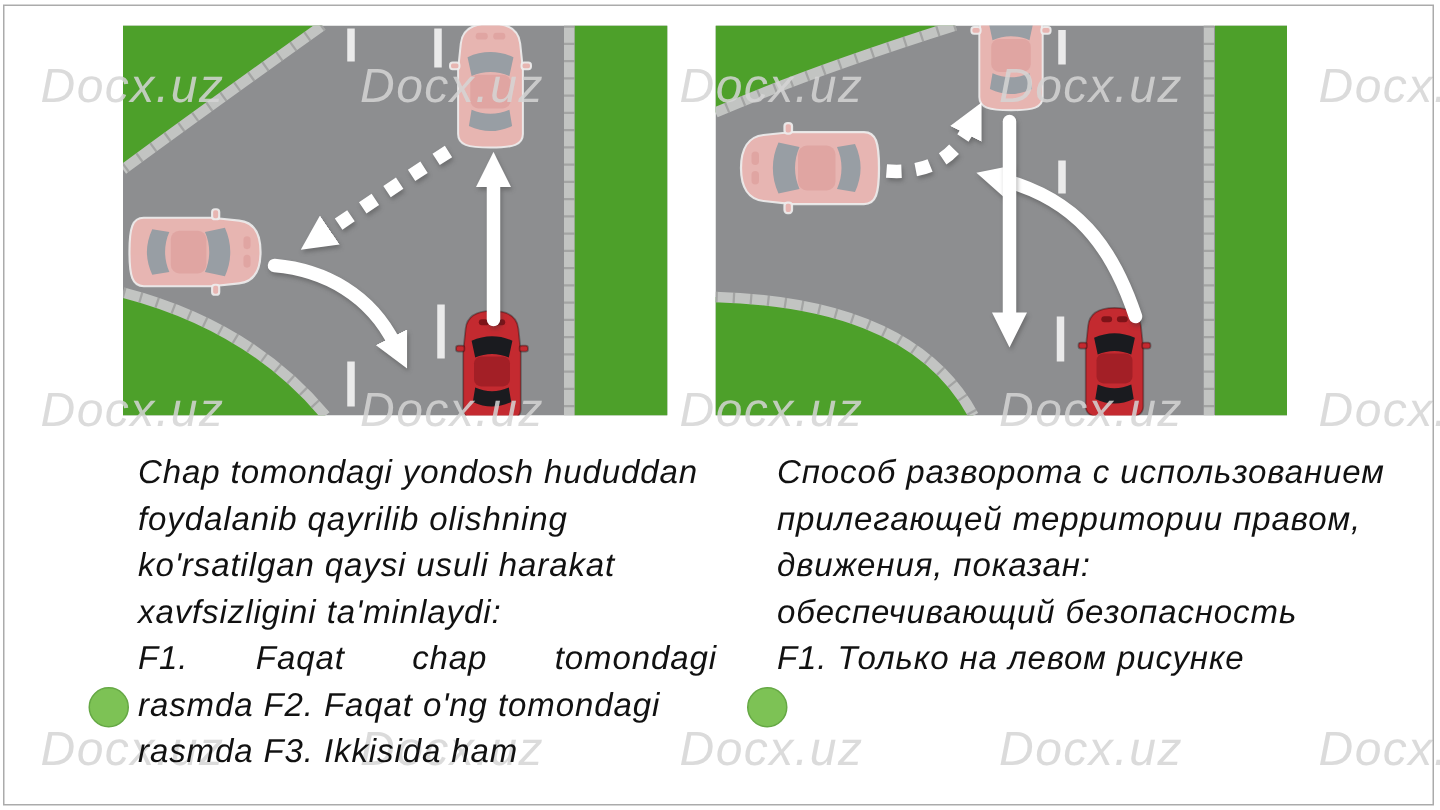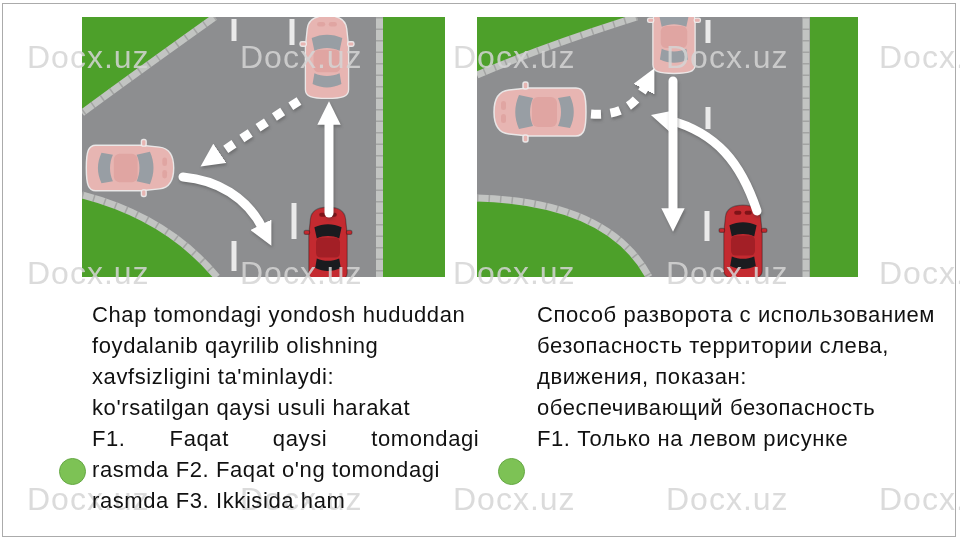--- a/index.html
+++ b/index.html
@@ -1,19 +1,20 @@
 <!DOCTYPE html>
 <html style="--page-bg: #ffffff; --border: #ababab; --text: #111111; --road: #8d8e90; --grass: #4da02a; --curb: #c2c4c2; --curb-tick: #8a8a8a; --lane-line: #f2f2f2; --arrow: #ffffff; --car-red: #c42a30; --car-red-roof: #a31f26; --car-red-glass: #1a1b1f; --ghost-body: #f7bcb8; --ghost-roof: #efaaa6; --ghost-glass: #9aa1a8; --marker-green: #7dc255; --marker-green-border: #65a844; --watermark: rgba(213,213,213,0.85);"><head>
 <meta charset="utf-8">
 <style>
   html,body{margin:0;padding:0;background:#fff;}
   #page{
     position:relative;width:960px;height:540px;overflow:hidden;
     background:var(--page-bg,#fff);
     font-family:"Liberation Sans",sans-serif;
+    font-style:italic;
   }
   .page-border{
     position:absolute;left:2px;top:3px;right:4px;bottom:3px;
     border:1px solid var(--border,#aaa);pointer-events:none;z-index:6;
   }
   
   .diagram{position:absolute;top:17px;z-index:1;}
   .diagram svg{display:block;}
   #diagram-left{left:82px;width:363px;height:260px;}
   #diagram-right{left:477px;width:381px;height:260px;}
@@ -35,21 +36,21 @@
                  --cg:var(--ghost-glass,#9aa1a8);--cd:var(--ghost-roof,#efaaa6);
                  --cs:rgba(255,255,255,.9);opacity:.85;}
   
   #watermark-layer{position:absolute;inset:0;z-index:2;pointer-events:none;}
   .wm{position:absolute;font-size:32px;line-height:34px;letter-spacing:1px;
       color:var(--watermark,rgba(213,213,213,.85));white-space:nowrap;}
   
   .qcol{position:absolute;top:299px;z-index:3;color:var(--text,#111);
         font-size:22px;line-height:31px;letter-spacing:.6px;}
   #q-uz{left:92px;width:386px;}
-  #q-ru{left:537px;width:408px;}
+  #q-ru{left:518px;width:408px;}
   .line{white-space:nowrap;height:31px;}
   .line.just{display:flex;justify-content:space-between;gap:44px;}
   
   .answer-marker{position:absolute;width:27px;height:27px;border-radius:50%;z-index:3;
       background:var(--marker-green,#7dc255);border:1px solid var(--marker-green-border,#65a844);
       box-sizing:border-box;cursor:pointer;}
   #marker-uz{left:59px;top:458px;}
   #marker-ru{left:498px;top:458px;}
 </style>
 </head>
@@ -142,35 +143,35 @@
       <span class="wm" style="top: 482px; left: 27px;">Docx.uz</span>
       <span class="wm" style="top: 482px; left: 240px;">Docx.uz</span>
       <span class="wm" style="top: 482px; left: 453px;">Docx.uz</span>
       <span class="wm" style="top: 482px; left: 666px;">Docx.uz</span>
       <span class="wm" style="top: 482px; left: 879px;">Docx.uz</span>
     </div>
 
   <div class="qcol" id="q-uz">
     <div class="line">Chap tomondagi yondosh hududdan</div>
     <div class="line">foydalanib qayrilib olishning</div>
+    <div class="line">ko'rsatilgan qaysi usuli harakat</div>
     <div class="line">xavfsizligini ta'minlaydi:</div>
-    <div class="line">ko'rsatilgan qaysi usuli harakat</div>
     <div class="line just">
       <span>F1.</span>
       <span>Faqat</span>
-      <span>qaysi</span>
+      <span>chap</span>
       <span>tomondagi</span>
     </div>
     <div class="line">rasmda F2. Faqat o'ng tomondagi</div>
     <div class="line">rasmda F3. Ikkisida ham</div>
   </div>
 
   <div class="qcol" id="q-ru">
     <div class="line">Способ разворота с использованием</div>
-    <div class="line">безопасность территории слева,</div>
+    <div class="line">прилегающей территории правом,</div>
     <div class="line">движения, показан:</div>
     <div class="line">обеспечивающий безопасность</div>
     <div class="line">F1. Только на левом рисунке</div>
   </div>
 
   <div class="answer-marker" id="marker-uz"></div>
   <div class="answer-marker" id="marker-ru"></div>
 
   <div class="page-border"></div>
 </div>

